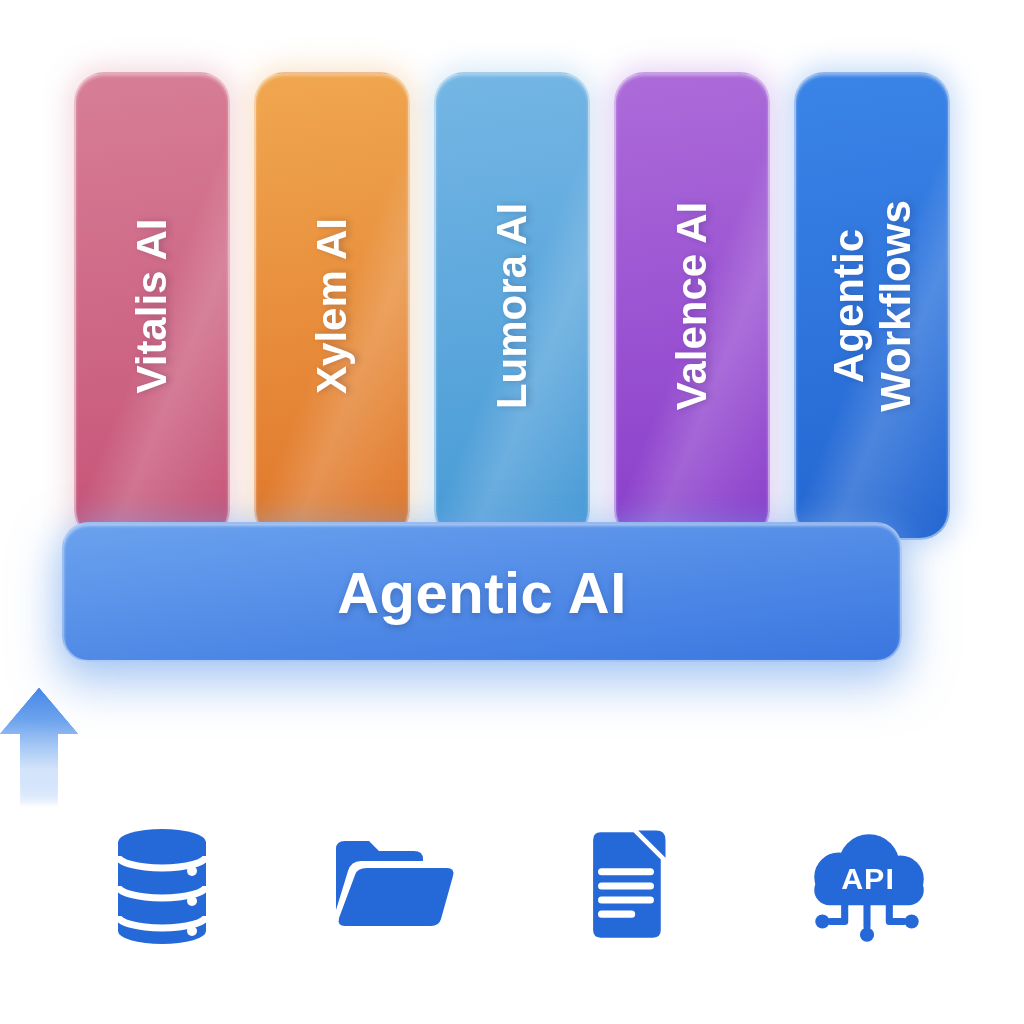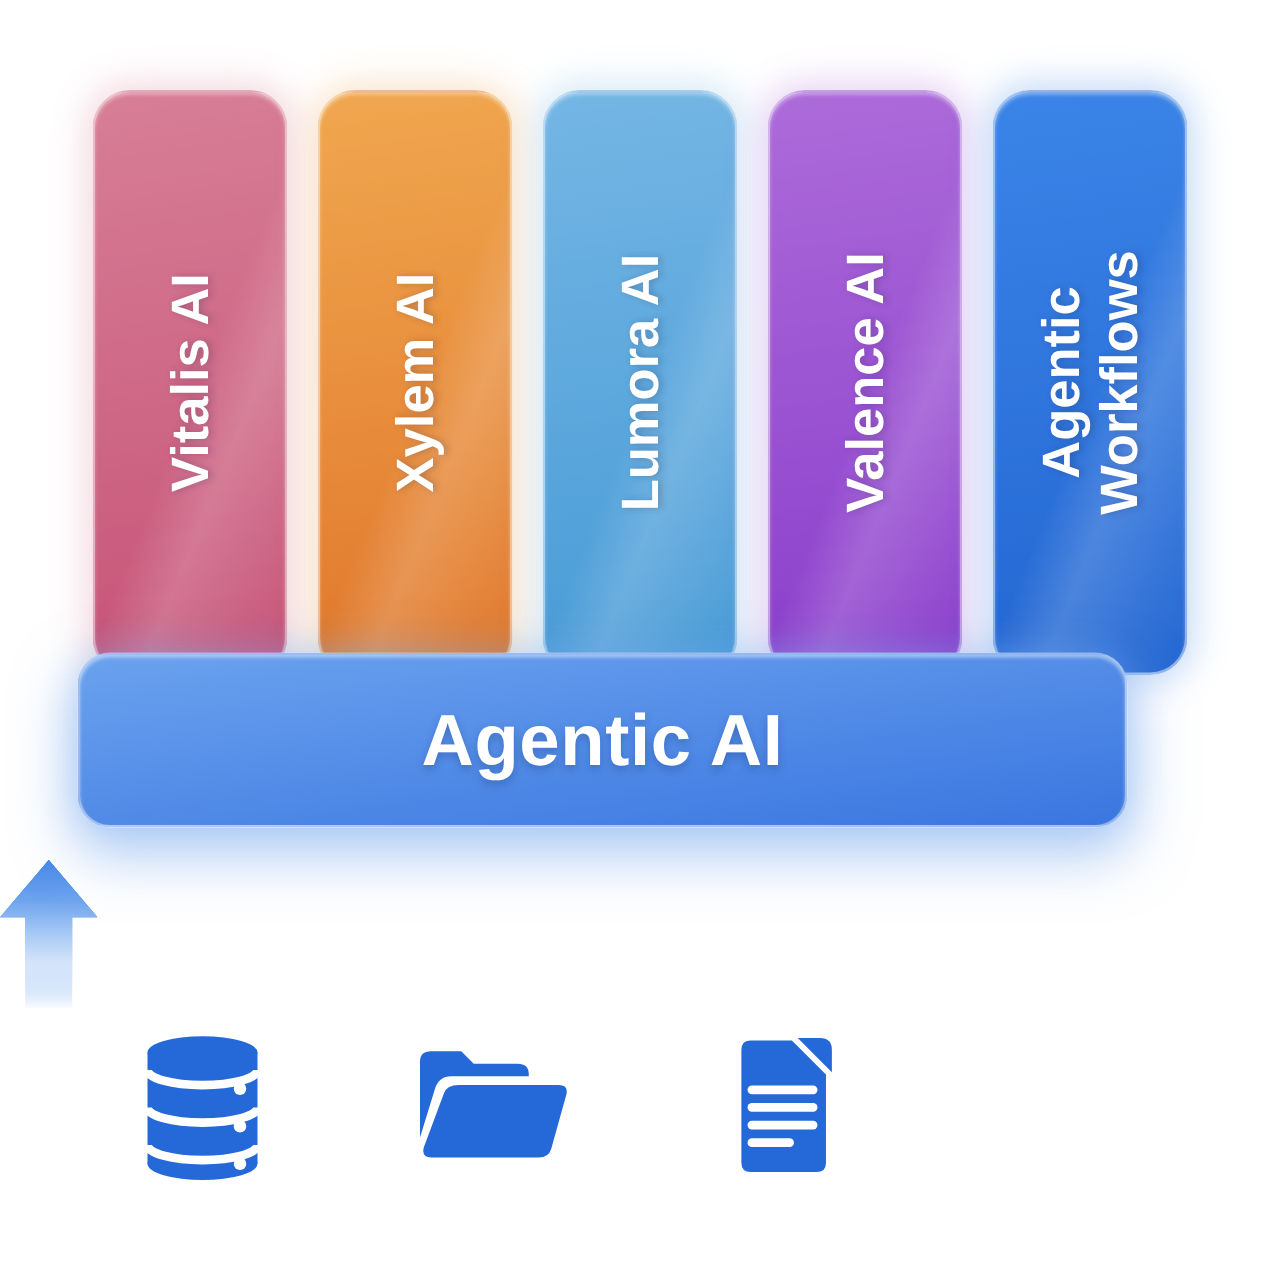--- a/index.html
+++ b/index.html
@@ -126,14 +126,35 @@
       <path class="icon-fill" d="M63 2 L92 31 L92 12 Q92 2 82 2 Z"></path>
       <g stroke="#ffffff" stroke-width="7.5" stroke-linecap="round">
         <line x1="24" y1="46" x2="76" y2="46"></line>
         <line x1="24" y1="61" x2="76" y2="61"></line>
         <line x1="24" y1="76" x2="76" y2="76"></line>
         <line x1="24" y1="91" x2="56" y2="91"></line>
       </g>
     </svg>
   </div>
 
+  <div class="source src-api">
+    <svg width="142" height="142" viewBox="0 0 140 140">
+      <g class="icon-fill">
+        <circle cx="42" cy="60" r="24"></circle>
+        <circle cx="72" cy="48" r="30"></circle>
+        <circle cx="103" cy="62" r="23"></circle>
+        <rect x="18" y="58" width="108" height="30" rx="15"></rect>
+      </g>
+      <g stroke="#2569d8" stroke-width="7" fill="none" stroke-linecap="round" stroke-linejoin="round">
+        <path d="M48 84 L48 104 L34 104"></path>
+        <path d="M70 84 L70 109"></path>
+        <path d="M92 84 L92 104 L106 104"></path>
+      </g>
+      <g class="icon-fill">
+        <circle cx="26" cy="104" r="7"></circle>
+        <circle cx="70" cy="117" r="7"></circle>
+        <circle cx="114" cy="104" r="7"></circle>
+      </g>
+      <text class="api-text" x="71" y="72" text-anchor="middle">API</text>
+    </svg>
+  </div>
 
 </div>
 
 </body></html>

